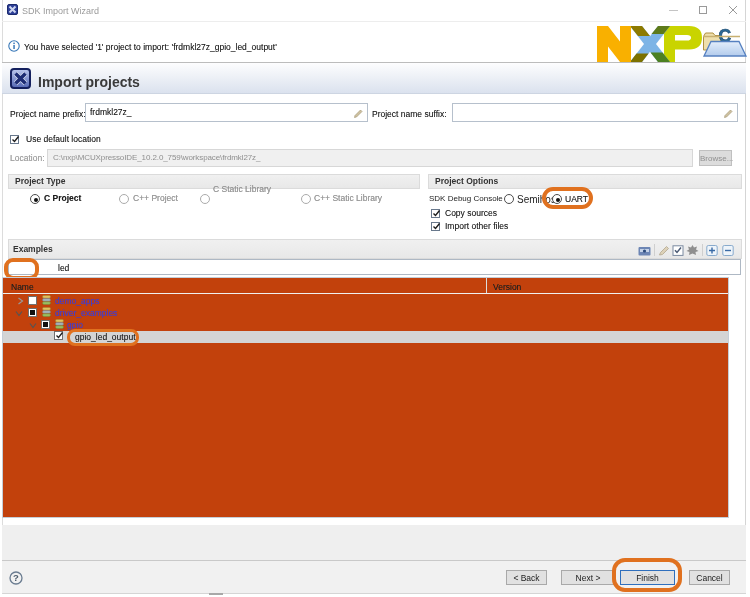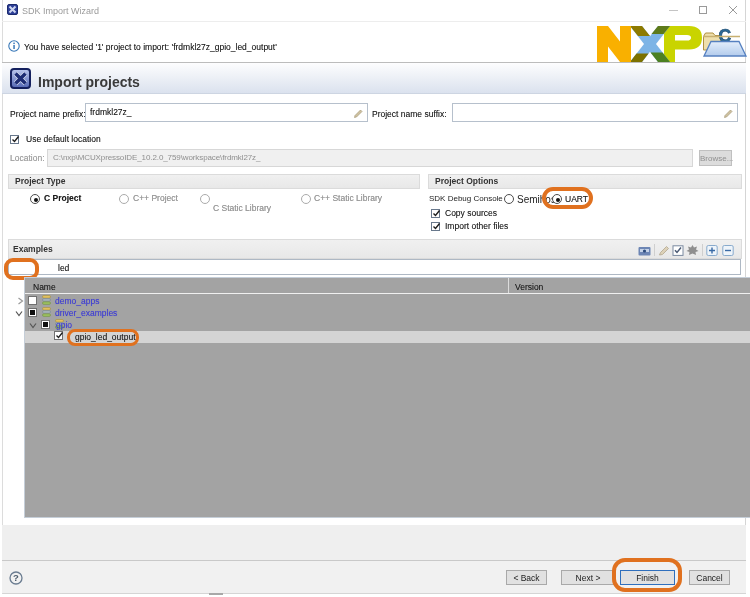--- a/index.html
+++ b/index.html
@@ -107,21 +107,21 @@
 <div class="abs" style="left:699px;top:150px;width:33px;height:16px;background:#dcdcdc;border:1px solid #c0c0c0;box-sizing:border-box;font-size:8px;color:#8f8f8f;text-align:center;line-height:15px;">Browse...</div>
 
 <div class="abs band" style="left:8px;top:174px;width:412px;height:15px;box-sizing:border-box;">
   <div class="abs bold" style="left:6px;top:1px;font-size:8.5px;color:#333;">Project Type</div>
 </div>
 <div class="radio ron rdot" style="left:30px;top:194px;"></div>
 <div class="abs t11 bold" style="left:44px;top:193px;">C Project</div>
 <div class="radio roff" style="left:119px;top:194px;"></div>
 <div class="abs t11 dis" style="left:133px;top:193px;">C++ Project</div>
 <div class="radio roff" style="left:200px;top:194px;"></div>
-<div class="abs t11 dis" style="left:213px;top:203px;">C Static Library</div>
+<div class="abs t11 dis" style="left:213px;top:184px;">C Static Library</div>
 <div class="radio roff" style="left:301px;top:194px;"></div>
 <div class="abs t11 dis" style="left:314px;top:193px;">C++ Static Library</div>
 
 <div class="abs band" style="left:428px;top:174px;width:314px;height:15px;box-sizing:border-box;">
   <div class="abs bold" style="left:6px;top:1px;font-size:8.5px;color:#333;">Project Options</div>
 </div>
 <div class="abs" style="left:429px;top:194px;font-size:8px;color:#1c1c1c;white-space:nowrap;">SDK Debug Console</div>
 <div class="radio ron" style="left:504px;top:194px;"></div>
 <div class="abs" style="left:517px;top:194px;font-size:10px;color:#1c1c1c;white-space:nowrap;">Semihost</div>
 <div class="radio ron rdot" style="left:552px;top:194px;"></div>
@@ -166,21 +166,21 @@
 <svg class="abs" style="left:722px;top:245px;" width="12" height="11" viewBox="0 0 12 11">
   <rect x="0.8" y="0.5" width="10.4" height="10" rx="1.5" fill="#eef4fa" stroke="#88aacc"></rect>
   <path d="M3 5.5 H9" stroke="#3a6aa5" stroke-width="1.4"></path>
 </svg>
 
 <div class="abs" style="left:8px;top:259px;width:733px;height:16px;border:1px solid #aeb8c4;background:#fff;box-sizing:border-box;">
   <div class="abs t11" style="left:5px;top:3px;padding-left:44px;">led</div>
 </div>
 <div class="abs oval" style="left:4px;top:258px;width:35px;height:22px;border-radius:9px;"></div>
 
-<div class="abs" style="left:24px;top:277px;width:727px;height:241px;border:1px solid #c5ced8;background:#a3a3a3;box-sizing:border-box;">
+<div class="abs" style="left:2px;top:277px;width:727px;height:241px;border:1px solid #c5ced8;background:#c2410c;box-sizing:border-box;">
   <div class="abs t11" style="left:8px;top:4px;">Name</div>
   <div class="abs t11" style="left:490px;top:4px;">Version</div>
   <div class="abs" style="left:483px;top:0;width:1px;height:15px;background:#dcdcdc;"></div>
   <div class="abs" style="left:0;top:15px;width:725px;height:1px;background:#f0f0f0;"></div>
 
   <div class="abs" style="left:0;top:53px;width:725px;height:12px;background:#d4d4d4;"></div>
 </div>
 
 <svg class="abs" style="left:17px;top:297px;" width="7" height="8" viewBox="0 0 7 8">
     <path d="M1.5 1 L5.5 4 L1.5 7" stroke="#9a9a9a" stroke-width="1.2" fill="none"></path>
@@ -208,21 +208,21 @@
 <svg class="abs" style="left:29px;top:322px;" width="8" height="7" viewBox="0 0 8 7">
     <path d="M1 1.5 L4 5.5 L7 1.5" stroke="#555" stroke-width="1.2" fill="none"></path>
   </svg>
 <div class="cb" style="left:41px;top:320px;border-color:#707070;"></div>
 <div class="abs" style="left:43px;top:322px;width:5px;height:5px;background:#111;"></div>
 <svg class="abs" style="left:55px;top:319px;" width="9" height="11" viewBox="0 0 9 11">
   <rect x="0.5" y="0.5" width="8" height="2.6" rx="1.3" fill="#e0c061" stroke="#a08830" stroke-width="0.5"></rect>
   <rect x="0.5" y="3.6" width="8" height="2.6" rx="1.3" fill="#a8b4bc" stroke="#708088" stroke-width="0.5"></rect>
   <rect x="0.5" y="6.8" width="8" height="2.6" rx="1.3" fill="#9cc060" stroke="#6a8a38" stroke-width="0.5"></rect>
 </svg>
-<div class="abs t11 blue" style="left:56px;top:320px;">gpio</div>
+<div class="abs t11 blue" style="left:67px;top:320px;">gpio</div>
 
 <div class="cb" style="left:54px;top:331px;border-color:#707070;background:#fff;"></div>
 <svg class="abs" style="left:55px;top:331px;" width="9" height="9" viewBox="0 0 9 9">
   <path d="M1.5 4.5 L3.5 6.5 L7.5 1.5" stroke="#1e1e1e" stroke-width="1.3" fill="none"></path>
 </svg>
 <div class="abs t11" style="left:75px;top:332px;">gpio_led_output</div>
 <div class="abs oval" style="left:67px;top:329px;width:72px;height:17px;border-width:3.5px;border-radius:8px;"></div>
 
 <div class="abs" style="left:2px;top:525px;width:744px;height:35px;background:#efefef;"></div>
 <div class="abs" style="left:2px;top:560px;width:744px;height:1px;background:#c9c9c9;"></div>

